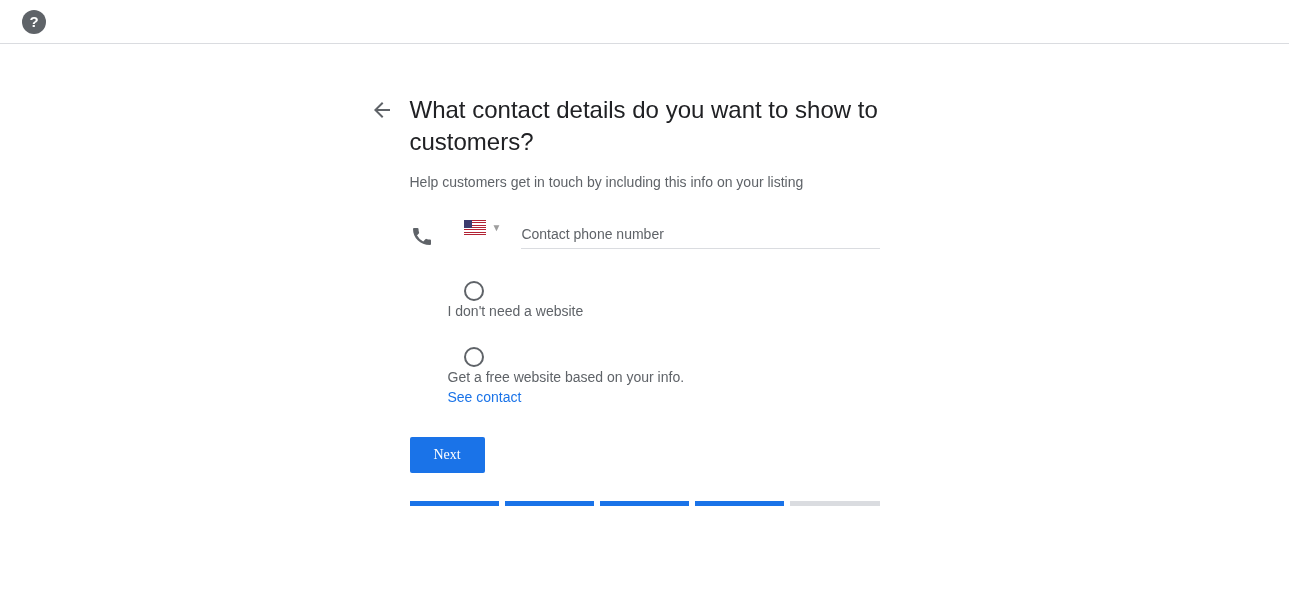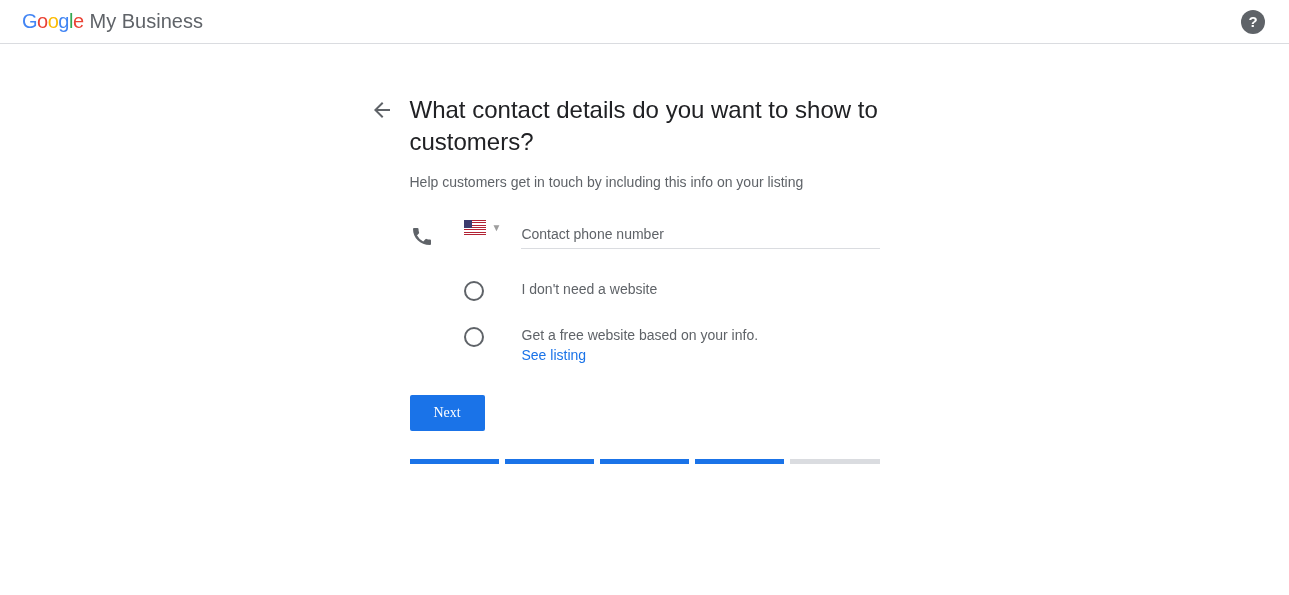--- a/index.html
+++ b/index.html
@@ -139,20 +139,21 @@
       background: transparent;
     }
     .text-input::placeholder {
       color: #5f6368;
       font-size: 14px;
     }
     .radio-row {
       display: flex;
       align-items: flex-start;
       margin-bottom: 24px;
+      flex-direction: column;
     }
     .radio-input {
       appearance: none;
       width: 20px;
       height: 20px;
       border: 2px solid #5f6368;
       border-radius: 50%;
       margin-left: 54px;
       margin-top: 2px;
       cursor: pointer;
@@ -207,24 +208,20 @@
       height: 5px;
       flex: 1;
     }
     .progress-seg.filled { background: #1a73e8; }
     .progress-seg.empty { background: #dadce0; }
   </style>
 </head>
 <body>
 
 <div class="header">
-  <div class="logo-wrap">
-    <span class="google-logo"><span class="g1">G</span><span class="o1">o</span><span class="o2">o</span><span class="g2">g</span><span class="l">l</span><span class="e">e</span></span>
-    <span class="mybusiness">My Business</span>
-  </div>
   <div class="help-icon">?</div>
 </div>
 
 <div class="main">
   <div class="content">
     <div class="back-arrow">
       <svg viewBox="0 0 24 24" fill="currentColor">
           <path d="M20 11H7.83l5.59-5.59L12 4l-8 8 8 8 1.41-1.41L7.83 13H20v-2z"></path>
         </svg>
     </div>
@@ -251,21 +248,21 @@
       <input type="radio" name="website-option" class="radio-input" style="">
       <div class="radio-label-col">
         <div class="radio-label">I don't need a website</div>
       </div>
     </div>
 
     <div class="radio-row">
       <input type="radio" name="website-option" class="radio-input" style="">
       <div class="radio-label-col">
         <div class="radio-label">Get a free website based on your info.</div>
-        <div class="see-details">See listing</div>
+        <div class="see-details">See contact</div>
       </div>
     </div>
 
     <button class="next-button">Next</button>
 
     <div class="progress-row">
       <div class="progress-seg filled"></div>
       <div class="progress-seg filled"></div>
       <div class="progress-seg filled"></div>
       <div class="progress-seg filled"></div>

